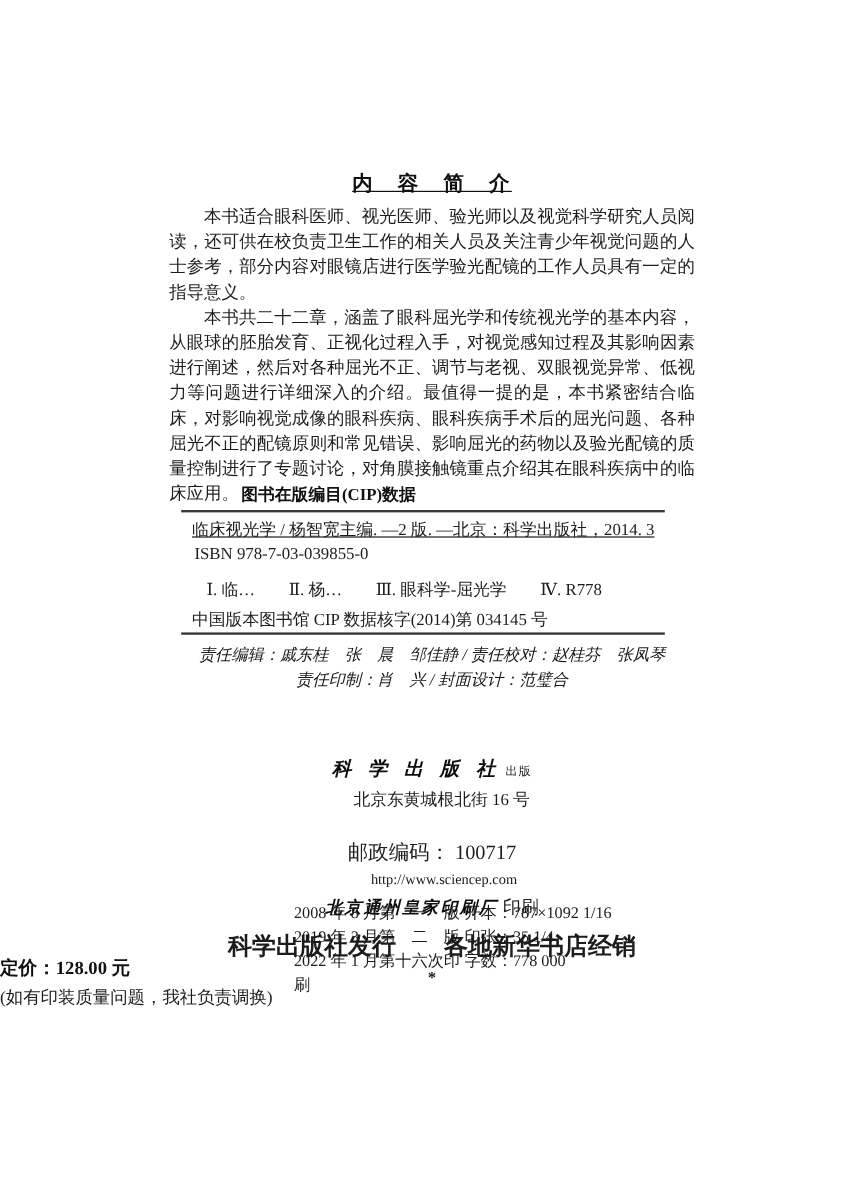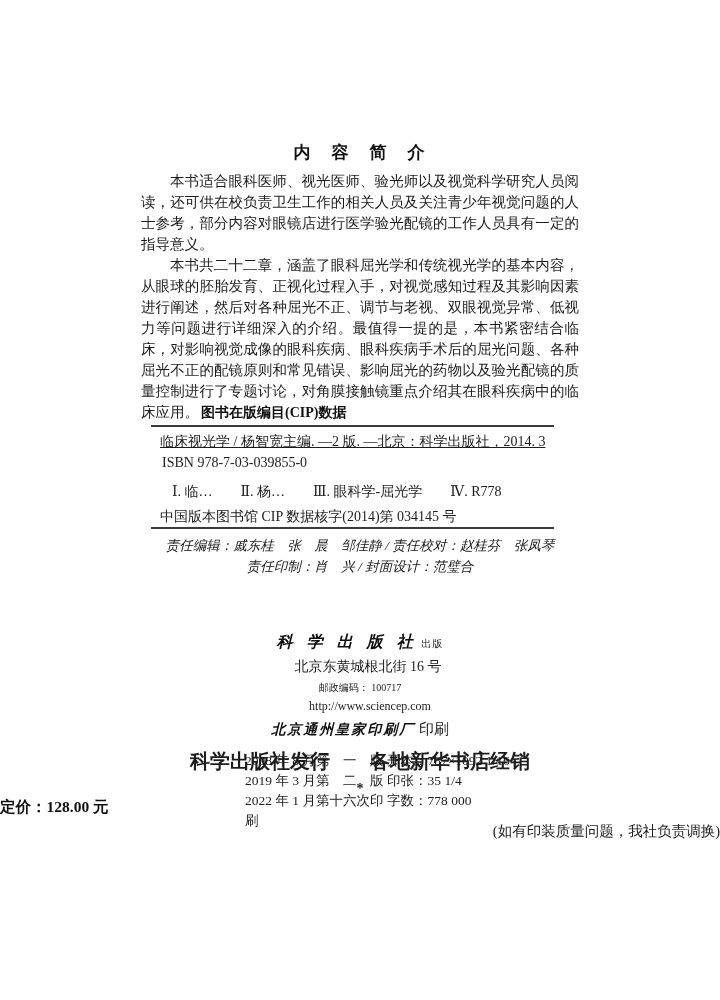--- a/index.html
+++ b/index.html
@@ -15,20 +15,21 @@
     overflow: hidden;
   }
   .page-title {
     position: absolute;
     top: 141px; left: 0; right: 0;
     text-align: center;
     font-size: 17px;
     font-weight: bold;
     letter-spacing: 2px;
     color: #111;
+    text-decoration: underline;
   }
   .intro {
     position: absolute;
     top: 171px; left: 141px;
     width: 438px;
     font-size: 14.5px;
     line-height: 21px;
     text-align: justify;
     color: #1c1c1c;
   }
@@ -70,21 +71,21 @@
   .imprint-line { line-height: 1; }
   .publisher-name {
     font-size: 16px;
     font-weight: bold;
     font-style: italic;
     letter-spacing: 5px;
     color: #0d0d0d;
   }
   .publisher-role { font-size: 10px; letter-spacing: 1px; }
   .imprint-address  { margin-top: 8px;  font-size: 14px; margin-left: 16px; }
-  .imprint-postcode { margin-top: 5px;  font-size: 10px; }
+  .imprint-postcode { margin-top: 23px;  font-size: 17px; }
   .imprint-url      { margin-top: 4px;  font-size: 12px; margin-left: 20px; }
   .printer-line     { margin-top: 6px; }
   .printer-name {
     font-size: 14px;
     font-weight: bold;
     font-style: italic;
     letter-spacing: 2px;
     color: #0d0d0d;
   }
   .printer-role { font-size: 15px; }
@@ -103,21 +104,21 @@
     position: absolute;
     top: 797px; left: 0; right: 0;
     text-align: left;
     font-size: 15.5px;
     font-weight: bold;
     color: #111;
   }
   .note {
     position: absolute;
     top: 822px; left: 0; right: 0;
-    text-align: right;
+    text-align: left;
     font-size: 14.5px;
   }
 </style>
 </head>
 <body>
 
 <div class="page">
 
   <div class="page-title">内　容　简　介</div>
 

